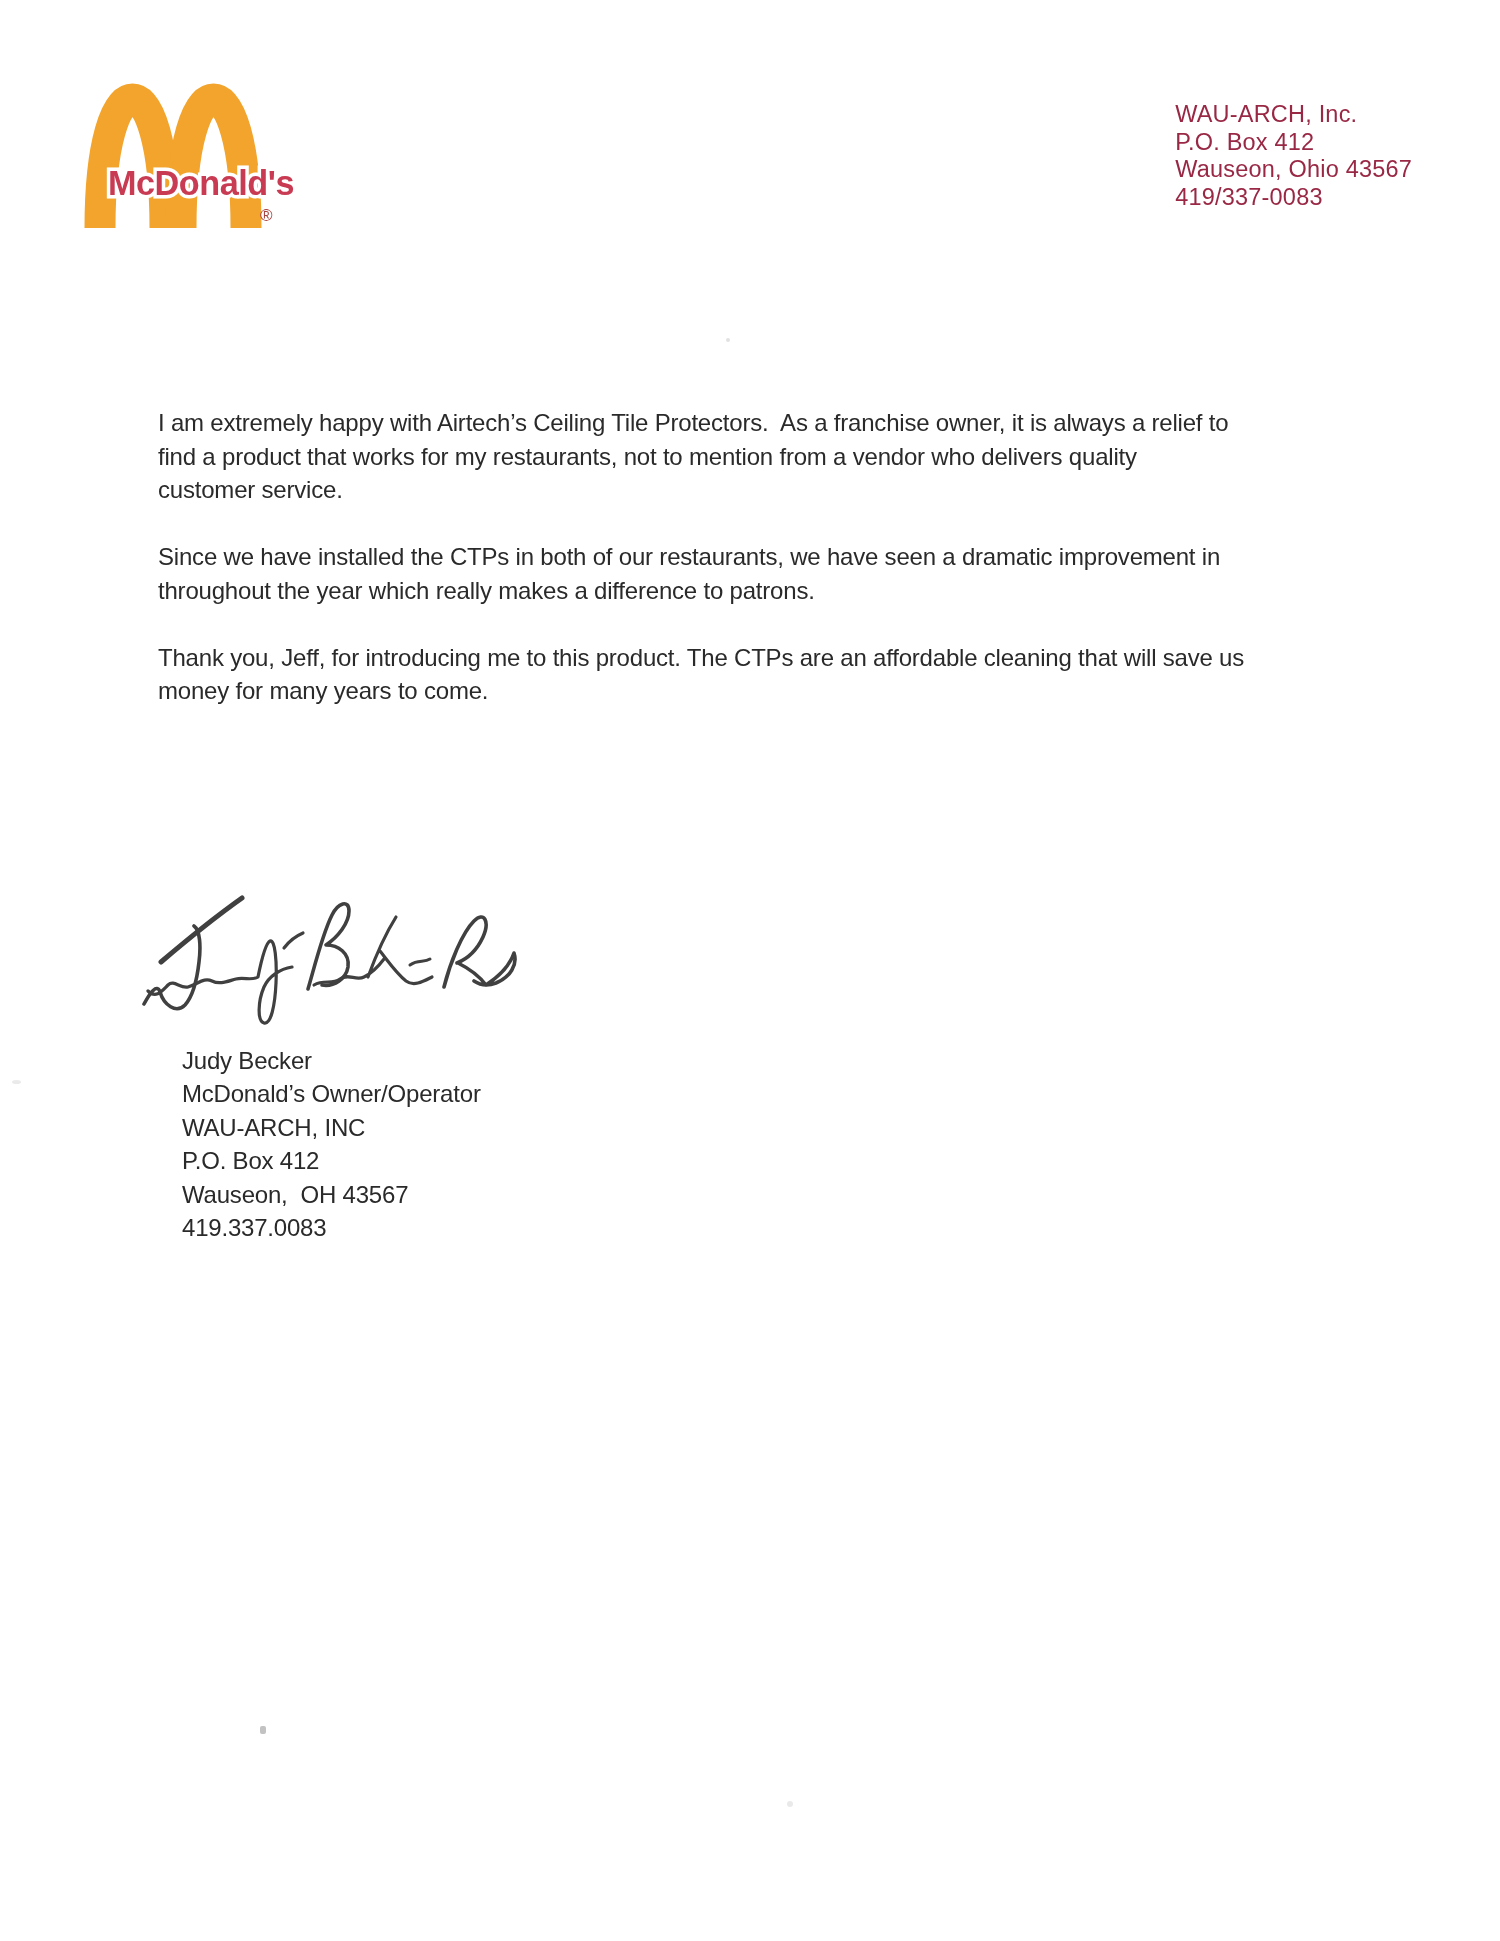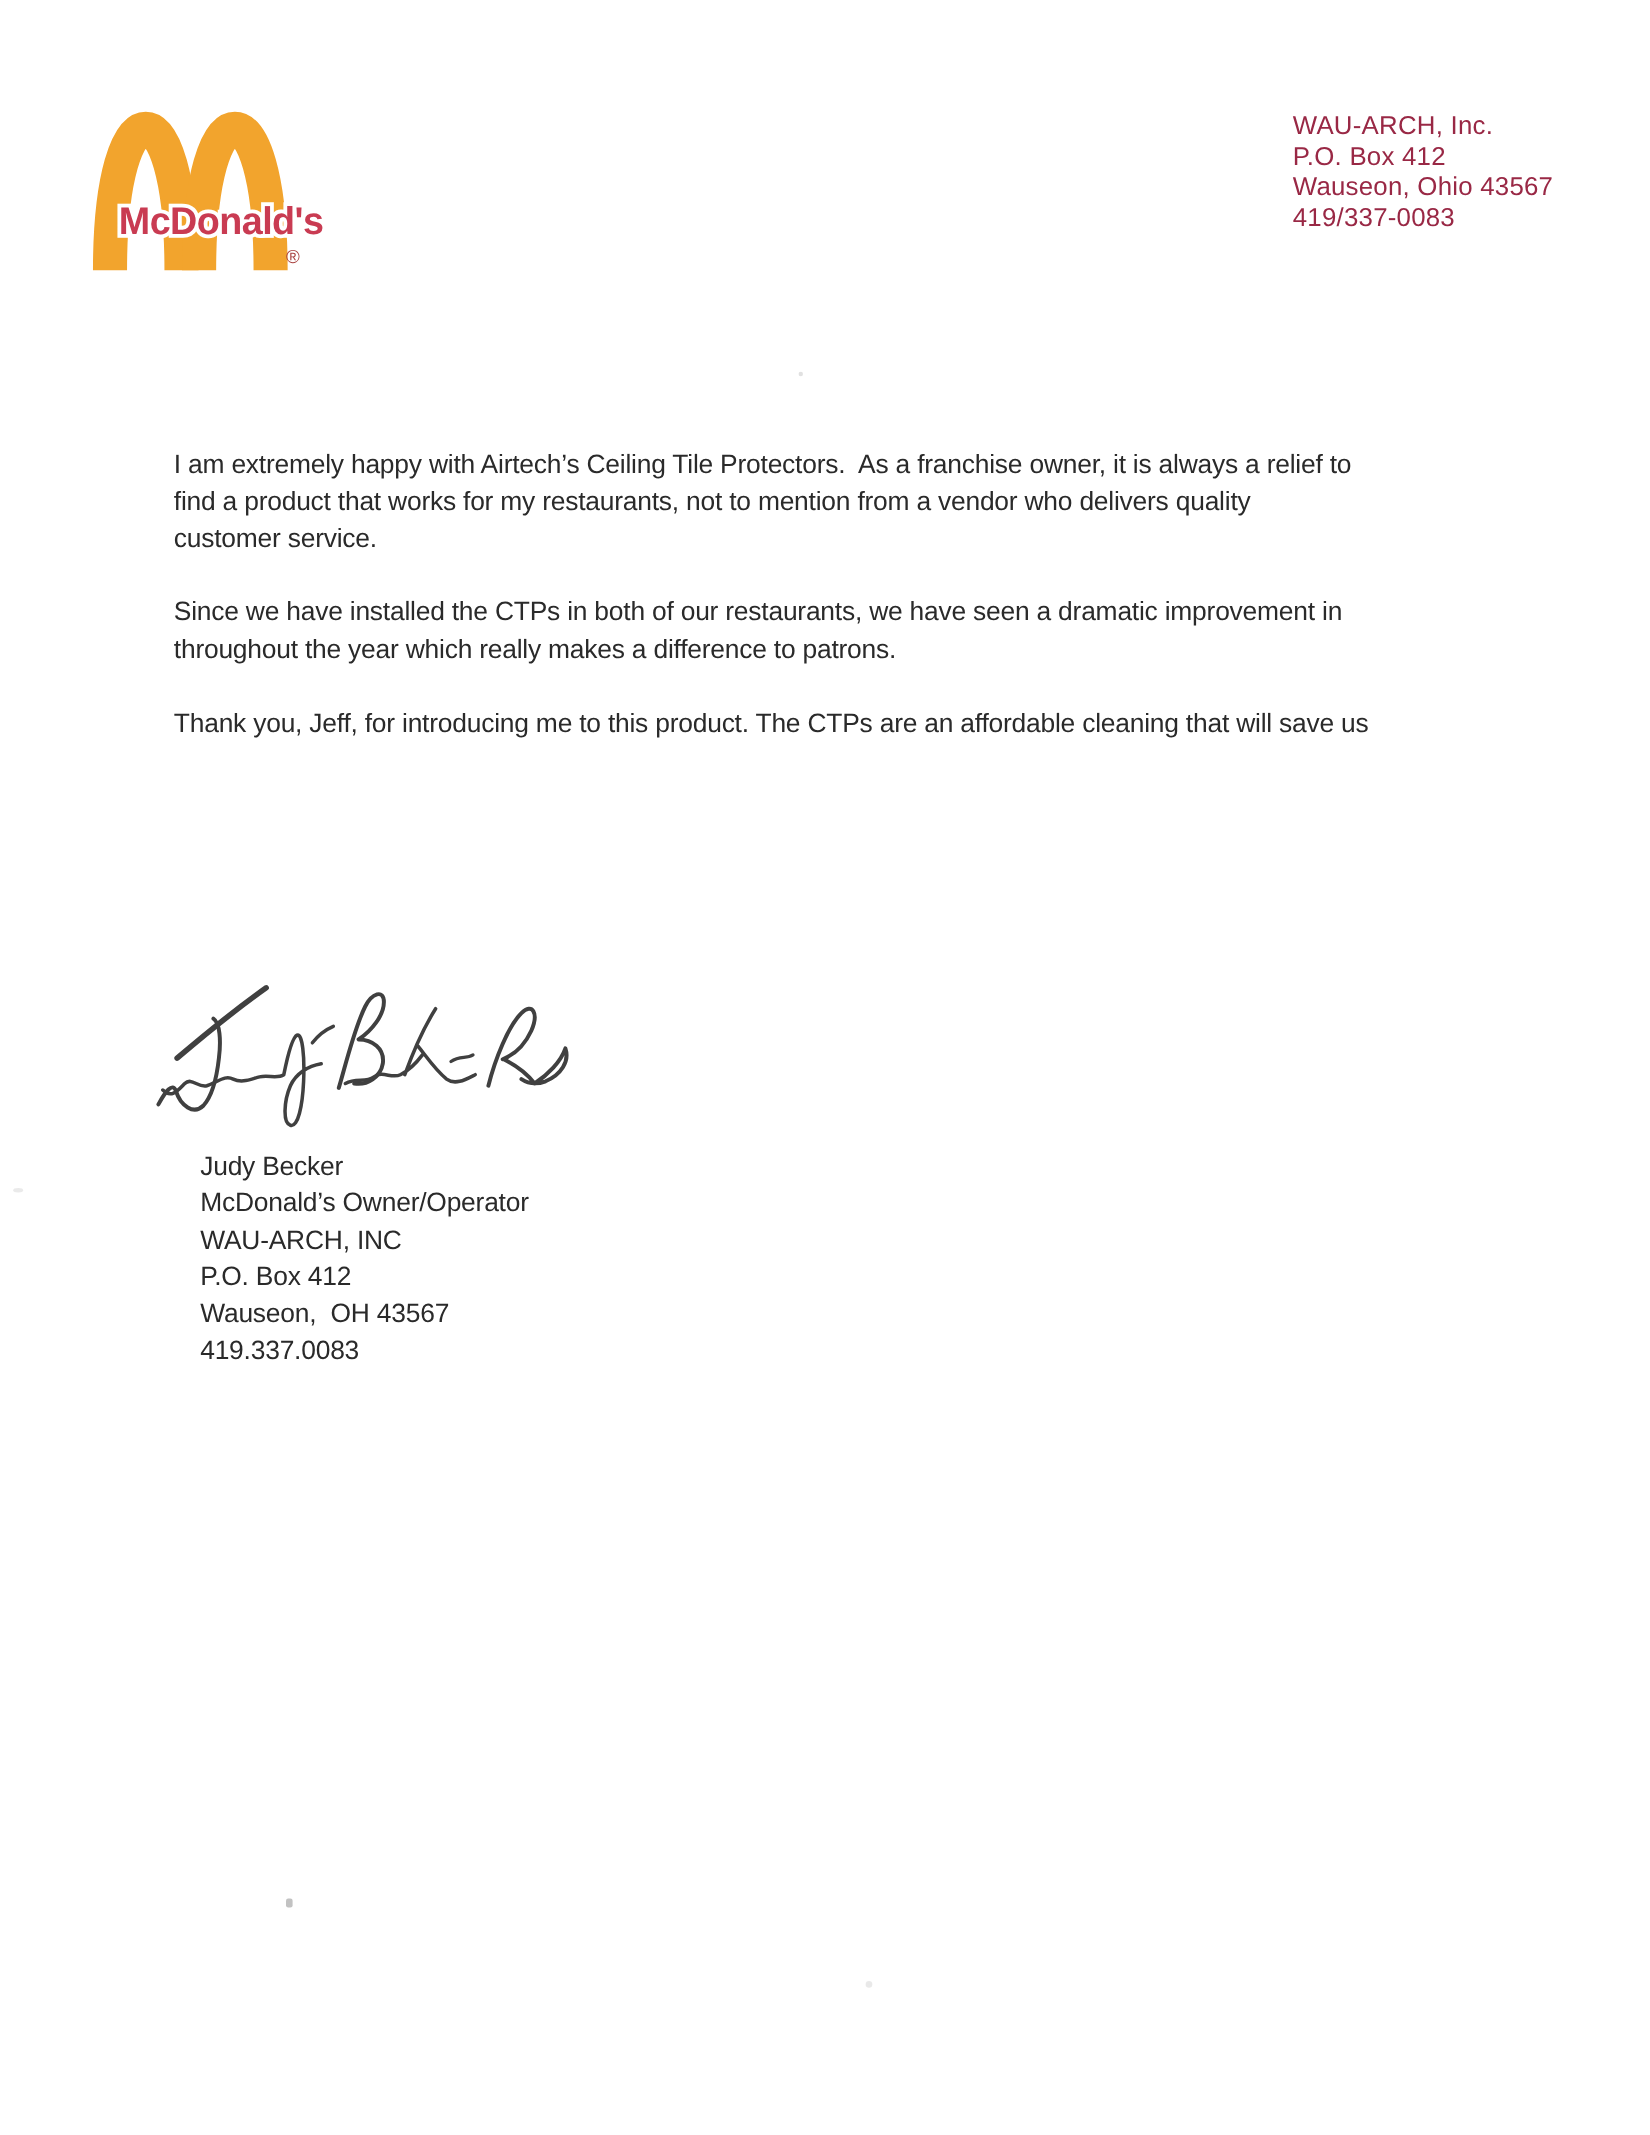--- a/index.html
+++ b/index.html
@@ -9,21 +9,21 @@
     height: 1941px;
     background: #ffffff;
     overflow: hidden;
     font-family: "Liberation Sans", sans-serif;
   }
 
   
   .logo-wrap {
     position: absolute;
     left: 84px;
-    top: 96px;
+    top: 78px;
     width: 214px;
     height: 150px;
   }
   .company-block {
     position: absolute;
     top: 101px;
     right: 88px;
     color: #992845;
     font-size: 23.5px;
     line-height: 27.6px;
@@ -103,20 +103,21 @@
       <div class="line">customer service.</div>
     </div>
 
     <div class="para">
       <div class="line">Since we have installed the CTPs in both of our restaurants, we have seen a dramatic improvement in</div>
       <div class="line">throughout the year which really makes a difference to patrons.</div>
     </div>
 
     <div class="para">
       <div class="line">Thank you, Jeff, for introducing me to this product. The CTPs are an affordable cleaning that will save us</div>
+      <div class="line">money for many years to come.</div>
     </div>
 
   </div>
 
   <div class="signature-wrap">
     <svg width="402" height="166" viewBox="0 0 402 166" role="img" fill="none" stroke="#262626" stroke-linecap="round" stroke-linejoin="round" opacity="0.88" aria-label="Judy Becker">
 
       <path d="M 114 22 C 90 39, 60 63, 33 86" stroke-width="5"></path>
 
       <path d="M 66 50 C 72 54, 73 70, 71 86 C 69 104, 65 120, 57 129 C 48 138, 36 129, 32 116 C 29 107, 22 117, 16 128" stroke-width="3.6"></path>

